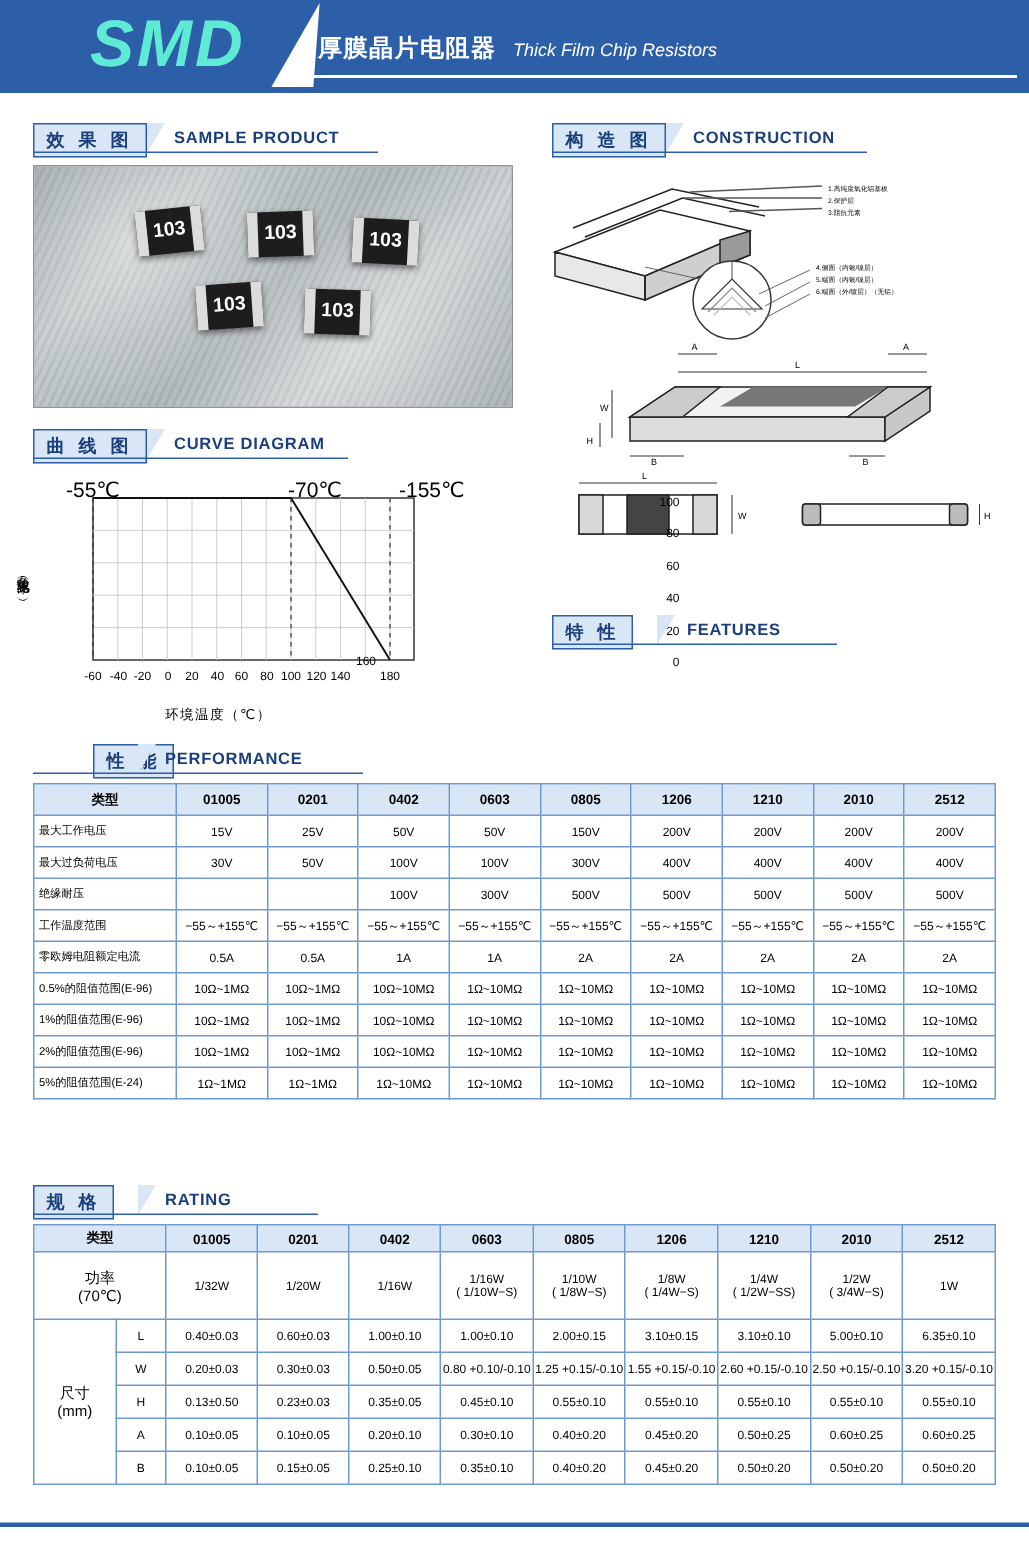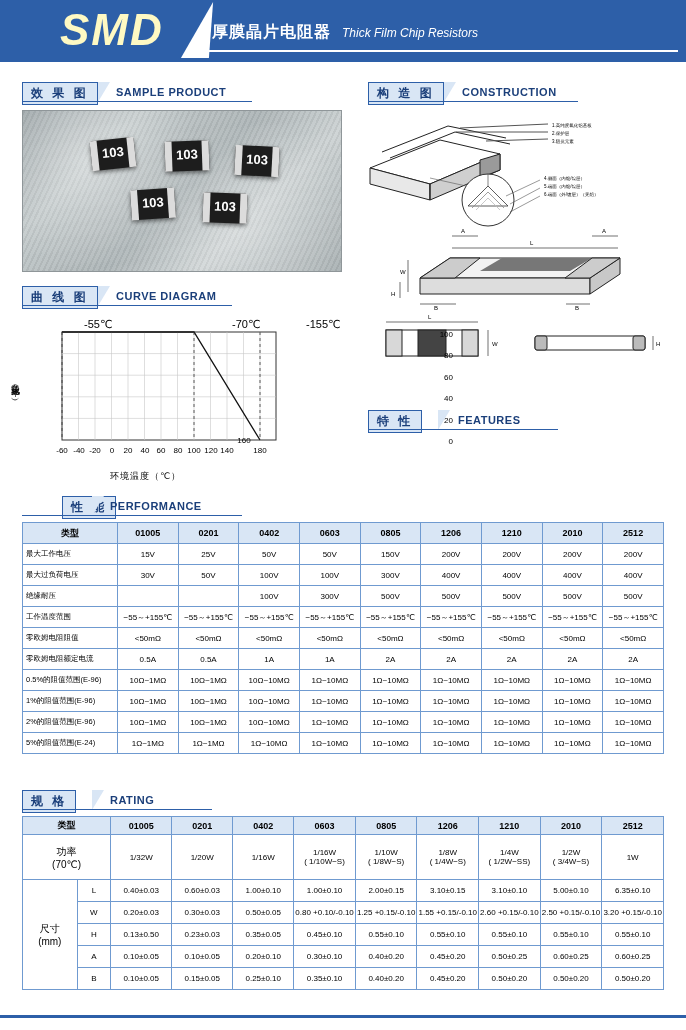--- a/index.html
+++ b/index.html
@@ -9,21 +9,21 @@
     font-family:"Liberation Sans","DejaVu Sans",sans-serif;
     font-size:9px;color:#000;
     position:relative;overflow:hidden;
   }
   .page{position:absolute;left:0;top:0;width:686px;height:1030px;}
 
   
   .header{position:absolute;left:0;top:0;width:686px;height:62px;background:#2d5fa8;}
   .header .logo{
     position:absolute;left:60px;top:6px;
-    font-size:44px;font-weight:bold;color:#fef9c3;font-style:italic;
+    font-size:44px;font-weight:bold;color:#5eead4;font-style:italic;
     letter-spacing:2px;line-height:48px;
   }
   .header .slash{
     position:absolute;left:190px;top:2px;width:0;height:0;
     border-left:14px solid transparent;border-right:14px solid transparent;
     border-bottom:56px solid #ffffff;transform:skewX(-18deg);
   }
   .header .cn{position:absolute;left:212px;top:22px;font-size:16px;font-weight:bold;color:#fff;letter-spacing:1px;}
   .header .en{position:absolute;left:342px;top:26px;font-size:12px;color:#fff;font-style:italic;}
   .header .bar{position:absolute;left:208px;top:50px;width:470px;height:2px;background:#fff;}
@@ -74,21 +74,21 @@
   
   .curvebox{position:absolute;left:46px;top:330px;width:230px;height:118px;}
   .ylab{
     position:absolute;left:8px;top:330px;width:14px;height:110px;
     font-size:9px;writing-mode:vertical-rl;text-orientation:upright;
     display:flex;align-items:center;justify-content:center;letter-spacing:1px;
   }
   .ytick{position:absolute;right:233px;font-size:8px;text-align:right;width:22px;}
   .xtick{position:absolute;font-size:8px;text-align:center;width:20px;}
   .xlab{position:absolute;left:110px;top:470px;font-size:9px;letter-spacing:1px;}
-  .ctemp{position:absolute;font-size:11px;margin-left:40px;}
+  .ctemp{position:absolute;font-size:14px;}
 
   
   .constr{position:absolute;left:360px;top:108px;width:310px;height:250px;}
 
   
   .feat{position:absolute;left:372px;top:436px;font-size:11px;line-height:19px;}
   .feat li{margin:0 0 2px 0;}
 
   
   table{border-collapse:collapse;font-size:8px;}
@@ -381,32 +381,20 @@
         <td>−55～+155℃</td>
         <td>−55～+155℃</td>
         <td>−55～+155℃</td>
         <td>−55～+155℃</td>
         <td>−55～+155℃</td>
         <td>−55～+155℃</td>
         <td>−55～+155℃</td>
         <td>−55～+155℃</td>
       </tr>
       <tr>
-        <td class="rowhead">零欧姆电阻阻值</td>
-        <td>&lt;50mΩ</td>
-        <td>&lt;50mΩ</td>
-        <td>&lt;50mΩ</td>
-        <td>&lt;50mΩ</td>
-        <td>&lt;50mΩ</td>
-        <td>&lt;50mΩ</td>
-        <td>&lt;50mΩ</td>
-        <td>&lt;50mΩ</td>
-        <td>&lt;50mΩ</td>
-      </tr>
-      <tr>
         <td class="rowhead">零欧姆电阻额定电流</td>
         <td>0.5A</td>
         <td>0.5A</td>
         <td>1A</td>
         <td>1A</td>
         <td>2A</td>
         <td>2A</td>
         <td>2A</td>
         <td>2A</td>
         <td>2A</td>

